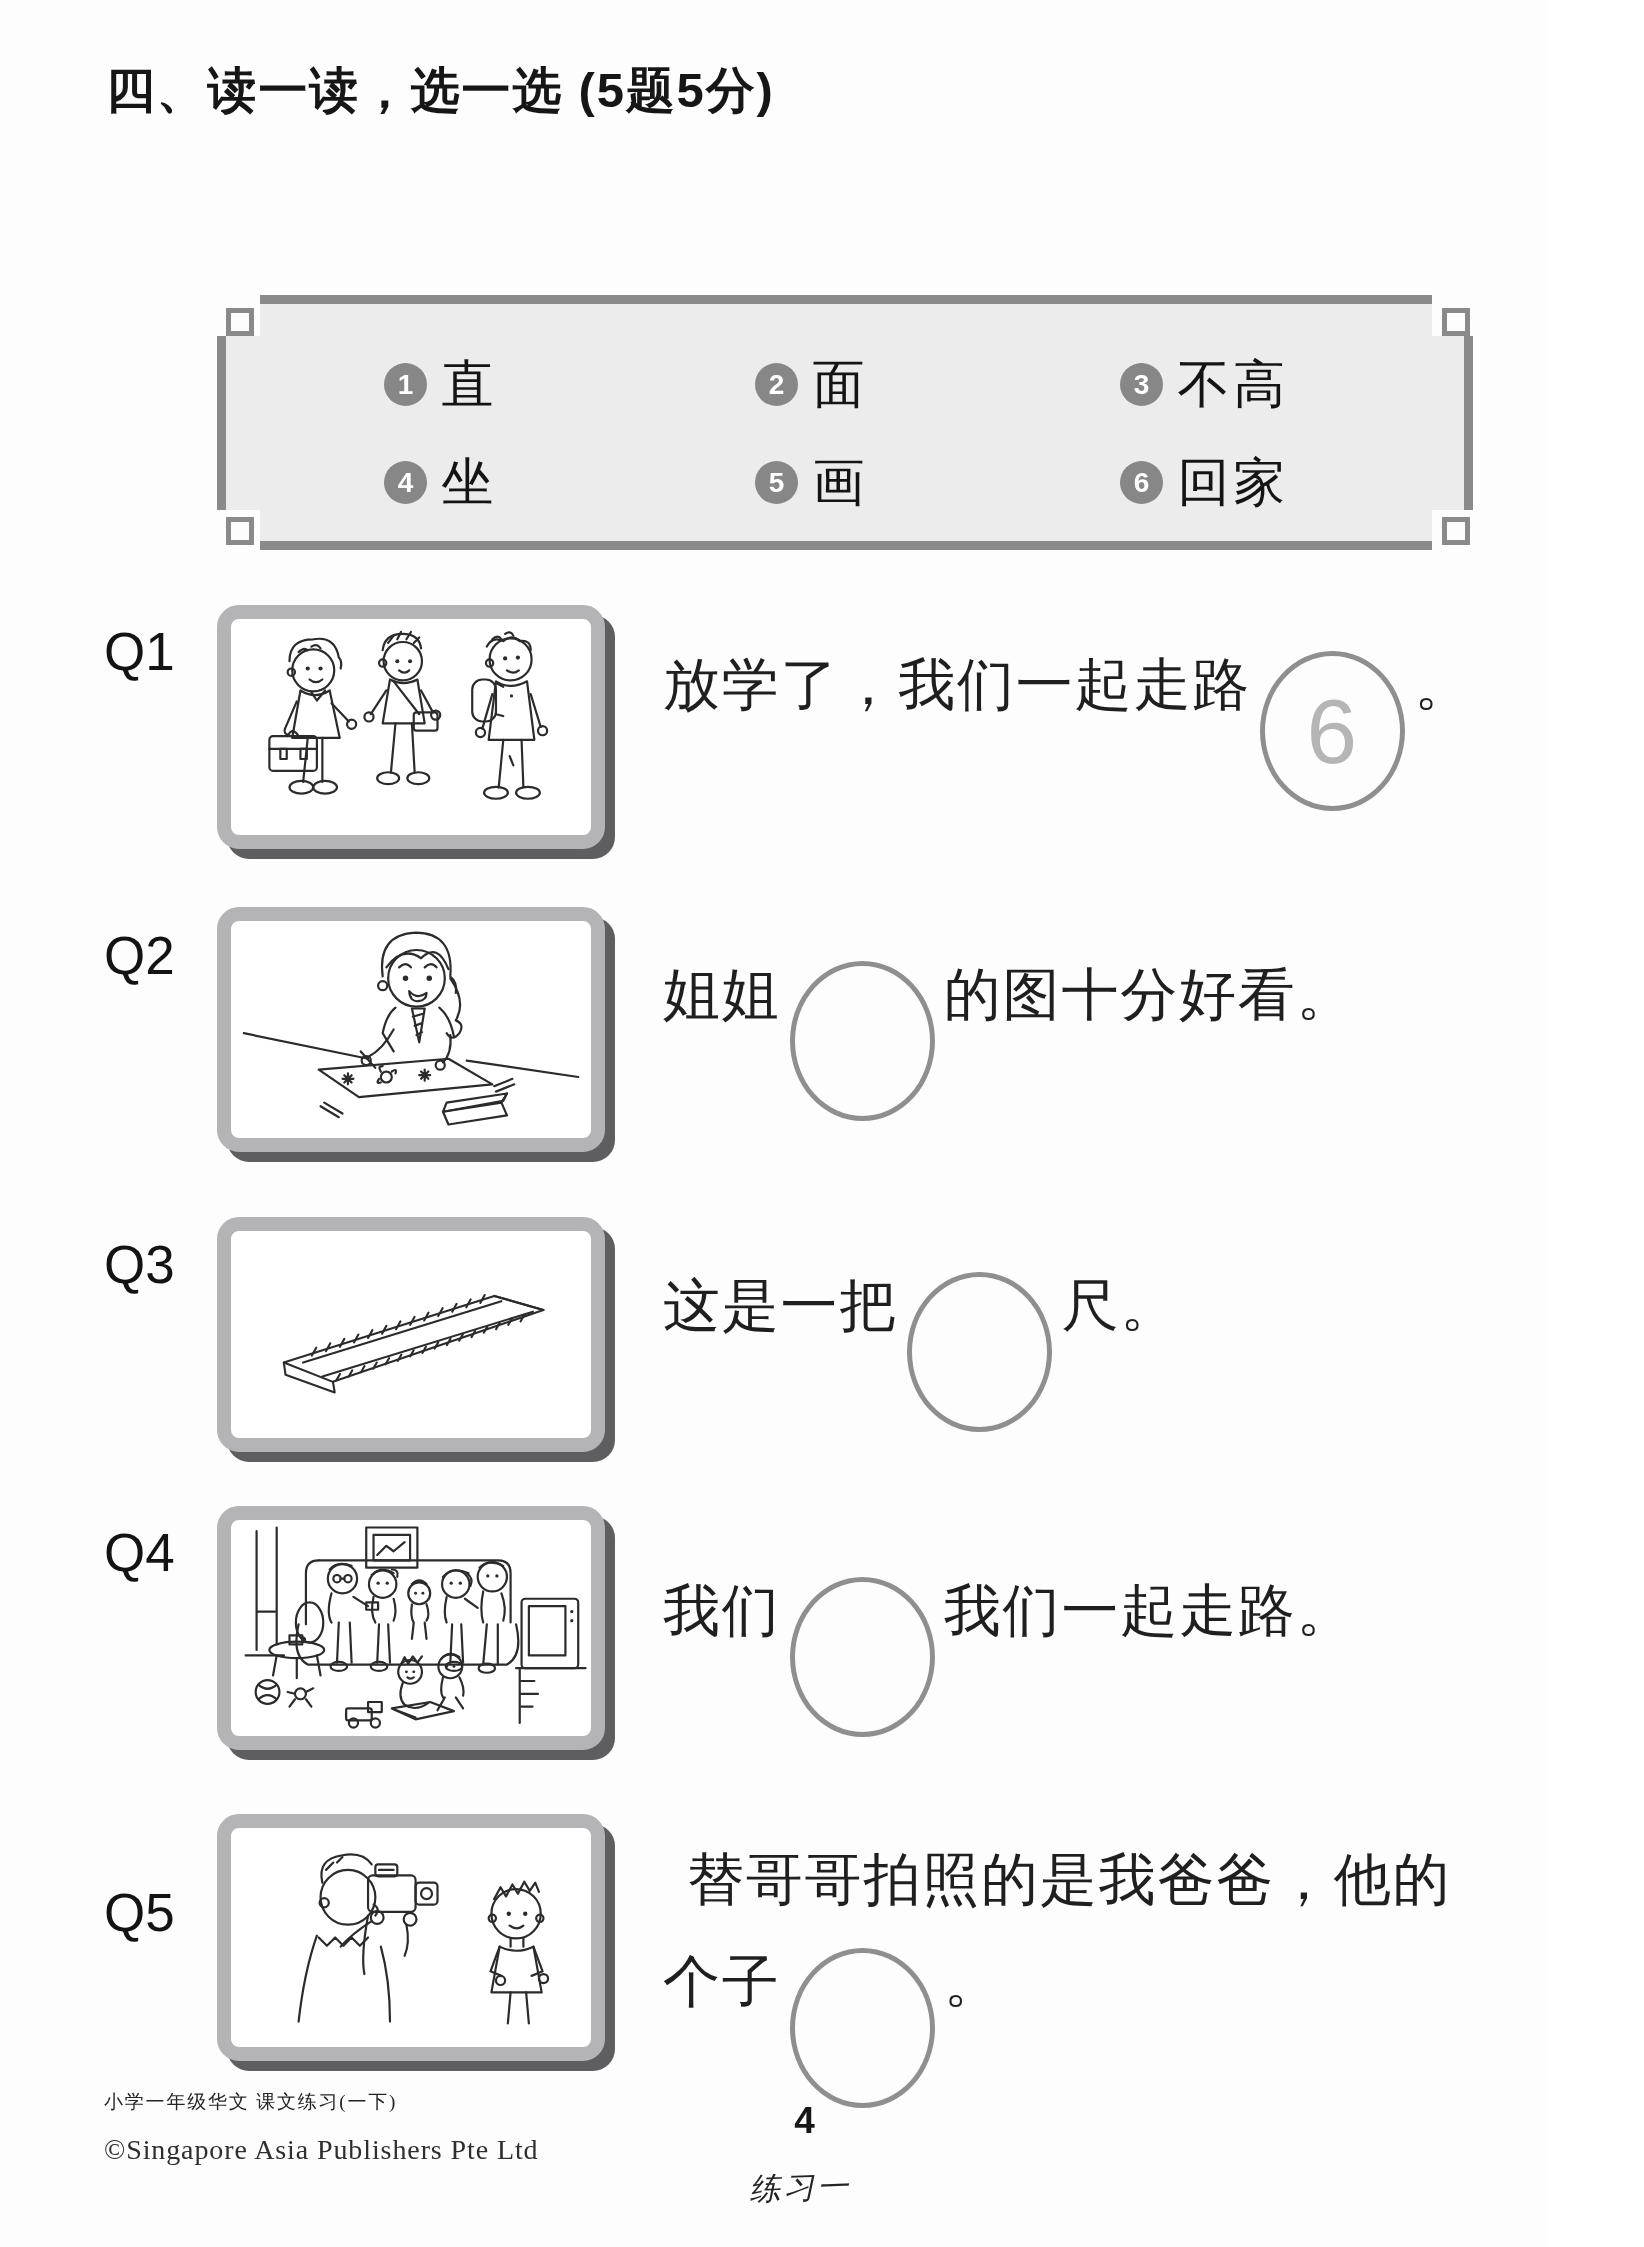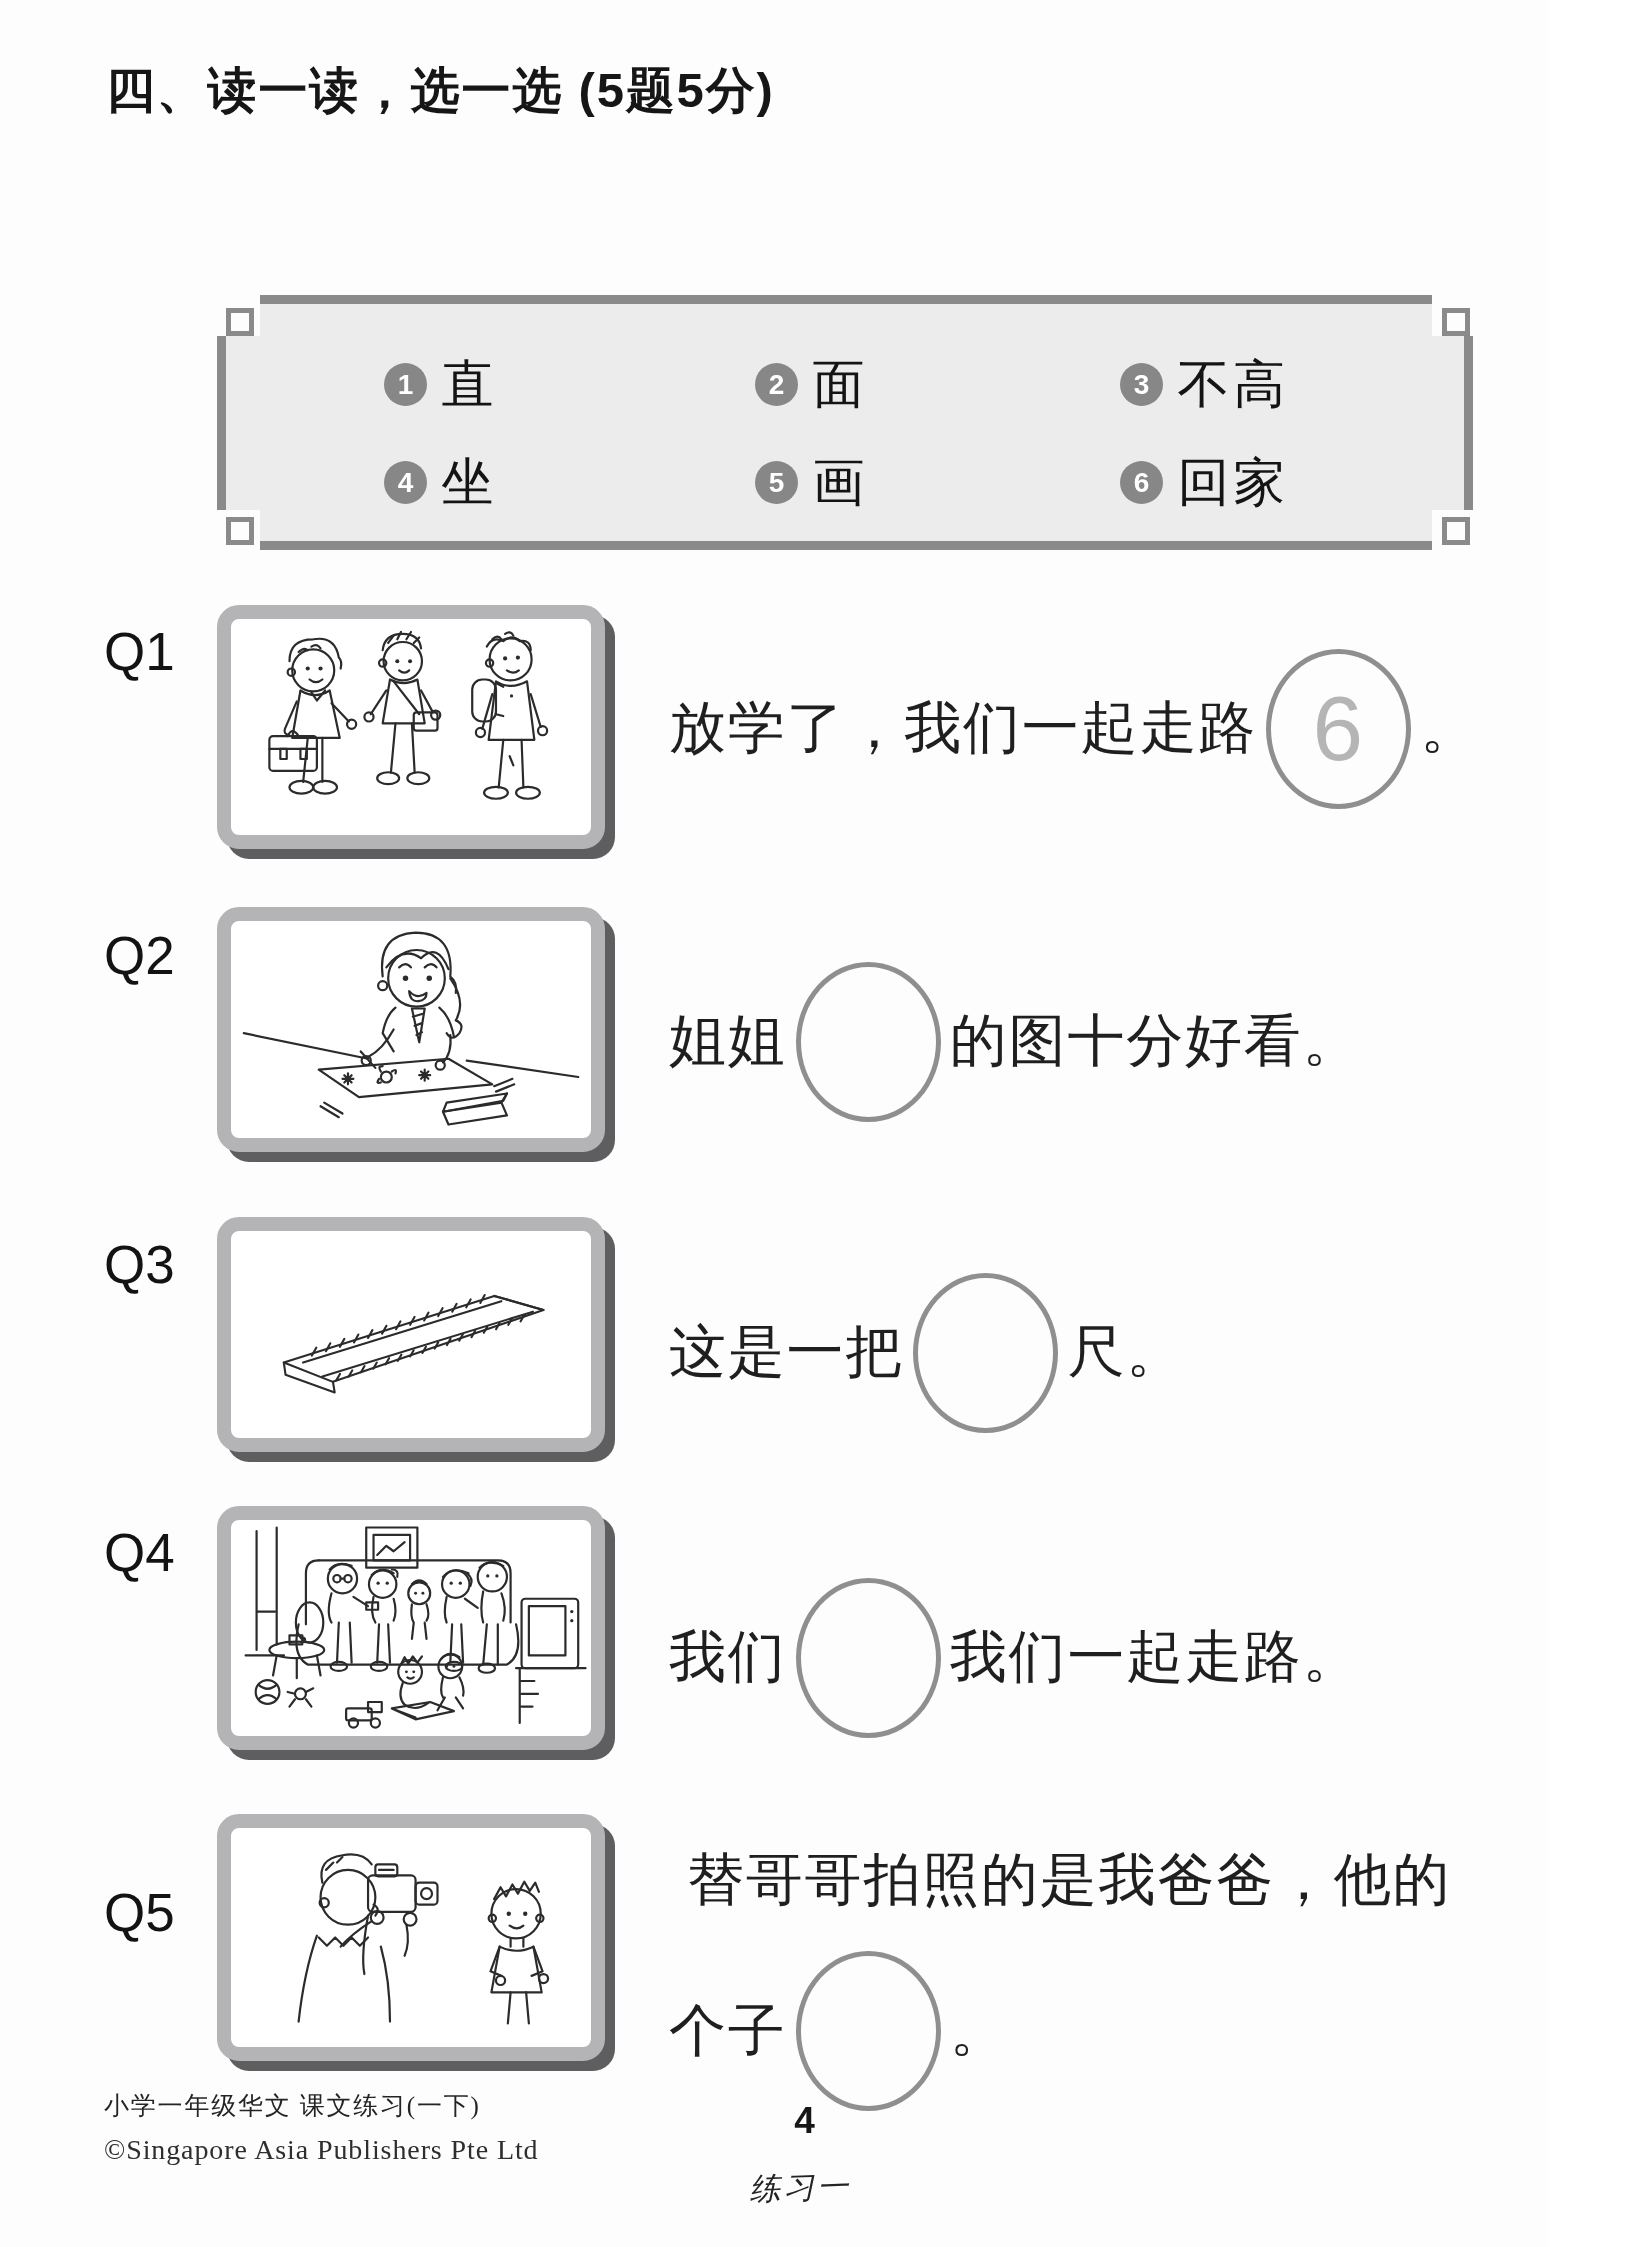--- a/index.html
+++ b/index.html
@@ -51,39 +51,39 @@
     position:absolute;left:104px;
     font-family:"Liberation Sans",sans-serif;font-weight:500;font-size:53px;color:#131313;
   }
   .q-imgbox{
     position:absolute;left:217px;width:360px;background:#ffffff;
     border:14.6px solid #b4b4b6;border-radius:22px;
     box-shadow:10px 10px 0 0 #5e5e60;
   }
   .q-imgbox svg{display:block;width:100%;height:100%;}
   .sentence{
-    position:absolute;left:663px;display:flex;align-items:center;
-    font-size:57px;color:#1f1f1f;letter-spacing:1.8px;white-space:nowrap;margin-left:6px;
+    position:absolute;left:663px;display:flex;align-items:flex-start;
+    font-size:57px;color:#1f1f1f;letter-spacing:1.8px;white-space:nowrap;
   }
   .sentence .txt{line-height:1.2;}
   .ans-circle{
     width:135px;height:150px;border:5.5px solid #8f8f8f;border-radius:50%;
     display:flex;align-items:center;justify-content:center;margin:0 9.1px;flex:0 0 auto;
     background:#fdfdfd;
   }
   .ans-circle span{
     font-family:"Liberation Sans",sans-serif;font-size:91px;color:#b5b5b5;line-height:1;
   }
   .q5-line1{
     position:absolute;left:687px;top:1842px;font-size:57px;color:#1f1f1f;
     letter-spacing:1.8px;white-space:nowrap;
   }
   
   .footer-series{
-    position:absolute;left:104px;top:2089px;font-size:25px;color:#242424;letter-spacing:1.8px;
+    position:absolute;left:104px;top:2089px;font-size:19px;color:#242424;letter-spacing:1.8px;
   }
   .footer-pub{
     position:absolute;left:104px;top:2134px;font-size:28px;color:#2e2e2e;letter-spacing:0.9px;
   }
   .page-num{
     position:absolute;left:768px;top:2100px;width:73px;text-align:center;
     font-family:"Liberation Sans",sans-serif;font-weight:700;font-size:37px;color:#161616;
   }
   .exercise-label{
     position:absolute;left:736px;top:2167px;width:128px;text-align:center;

